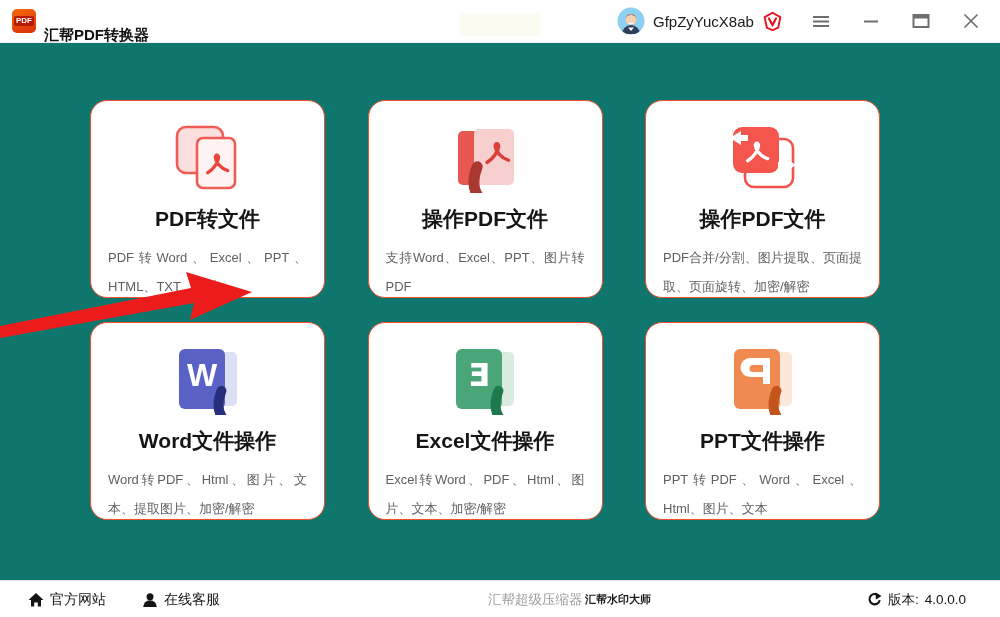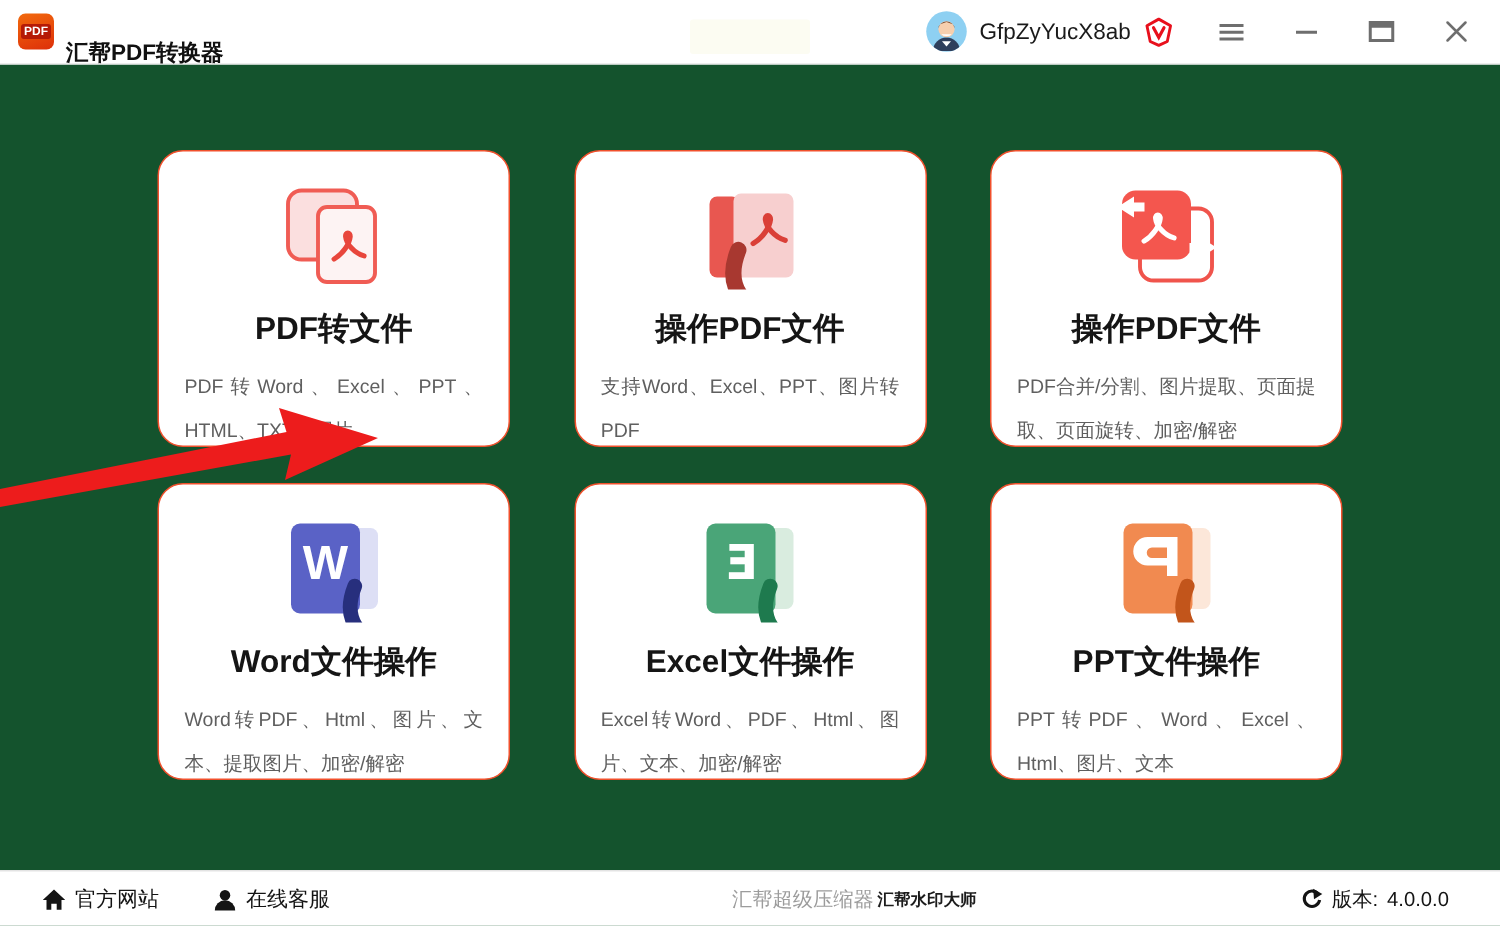--- a/index.html
+++ b/index.html
@@ -1,34 +1,34 @@
 <!DOCTYPE html>
 <html><head>
 <meta charset="utf-8">
 <style>
   html,body{margin:0;padding:0;background:#fff;}
   body{width:1000px;height:617px;overflow:hidden;font-family:"Liberation Sans","DejaVu Sans",sans-serif;-webkit-font-smoothing:antialiased;}
-  .app{position:relative;width:1000px;height:617px;background:#14532d;}
+  .app{position:relative;width:1000px;height:617px;background:#0f766e;}
 
   
   .titlebar{position:absolute;top:0;left:0;right:0;height:42px;background:#fff;border-bottom:1px solid #ededed;}
   .app-id{position:absolute;left:12px;top:0;height:42px;display:flex;align-items:center;gap:8px;}
   .app-icon{width:24px;height:24px;border-radius:5px;background:linear-gradient(160deg,#f26a0d,#dd2f09);display:flex;align-items:center;justify-content:center;position:relative;}
   .app-icon span{font-size:8px;font-weight:700;color:#fff;background:#b51a06;padding:1px 2px;border-radius:2px;line-height:1;}
   .app-title{font-size:15px;font-weight:700;color:#111;margin-top:28px;}
   .faint-box{position:absolute;left:460px;top:13px;width:80px;height:23px;background:#fcfcf2;border-radius:2px;}
   .account{position:absolute;left:617px;top:0;height:42px;display:flex;align-items:center;gap:8px;cursor:pointer;}
   .avatar{width:28px;height:28px;}
   .username{font-size:15px;color:#1a1a1a;}
   .vip{width:21px;height:21px;}
   .win-controls{position:absolute;right:20px;top:0;height:42px;display:flex;align-items:center;gap:32px;}
   .win-btn{width:18px;height:18px;display:flex;align-items:center;justify-content:center;cursor:pointer;}
 
   
-  .cards{position:absolute;left:105px;top:100px;width:790px;display:grid;grid-template-columns:repeat(3,235px);column-gap:42.5px;row-gap:24px;}
+  .cards{position:absolute;left:90px;top:100px;width:790px;display:grid;grid-template-columns:repeat(3,235px);column-gap:42.5px;row-gap:24px;}
   .card{height:198px;box-sizing:border-box;background:#fff;border:1.5px solid #f1502c;border-radius:17px;text-align:center;cursor:pointer;}
   .card-icon{display:block;width:70px;height:70px;margin:22px auto 0;}
   .card-title{margin-top:12px;font-size:21px;font-weight:700;color:#151515;}
   .card-desc{margin:10px 17px 0;font-size:13px;line-height:29px;color:#5f5f5f;text-align:justify;}
 
   
   .annotation{position:absolute;left:0;top:0;pointer-events:none;z-index:50;}
 
   
   .footer{position:absolute;left:0;right:0;top:580px;height:37px;background:#fff;border-top:1px solid #e3e3e3;}

